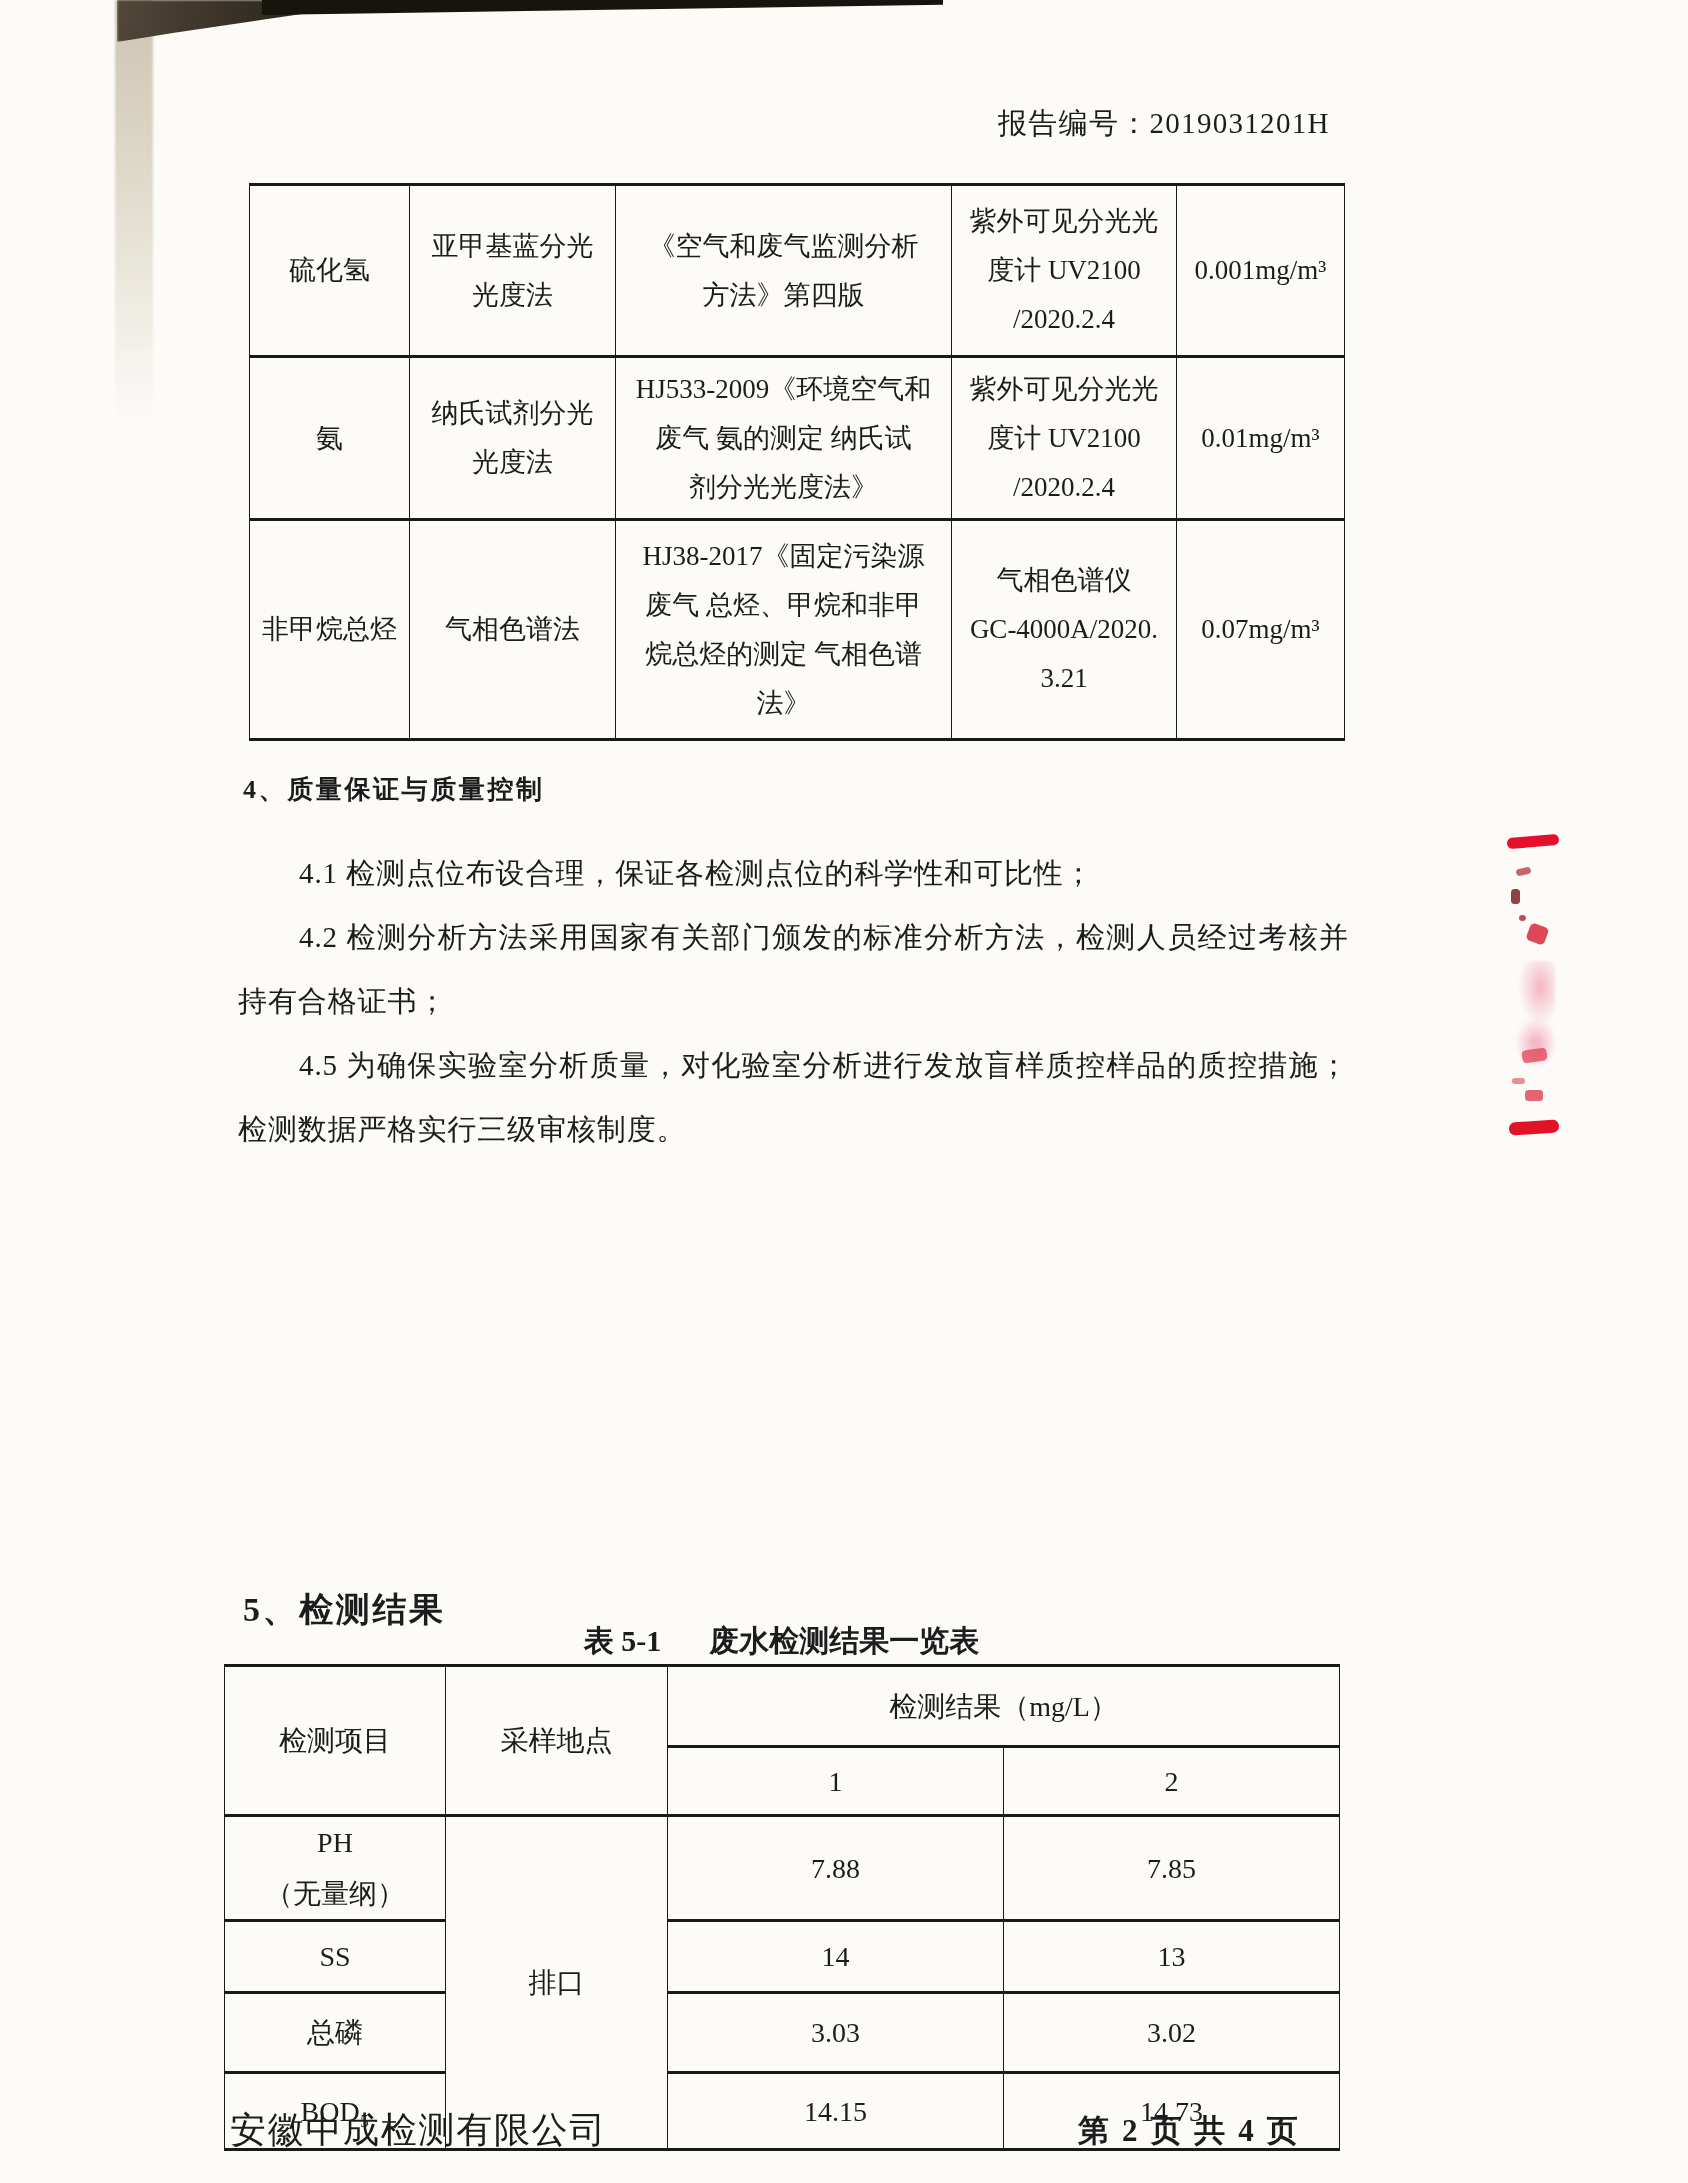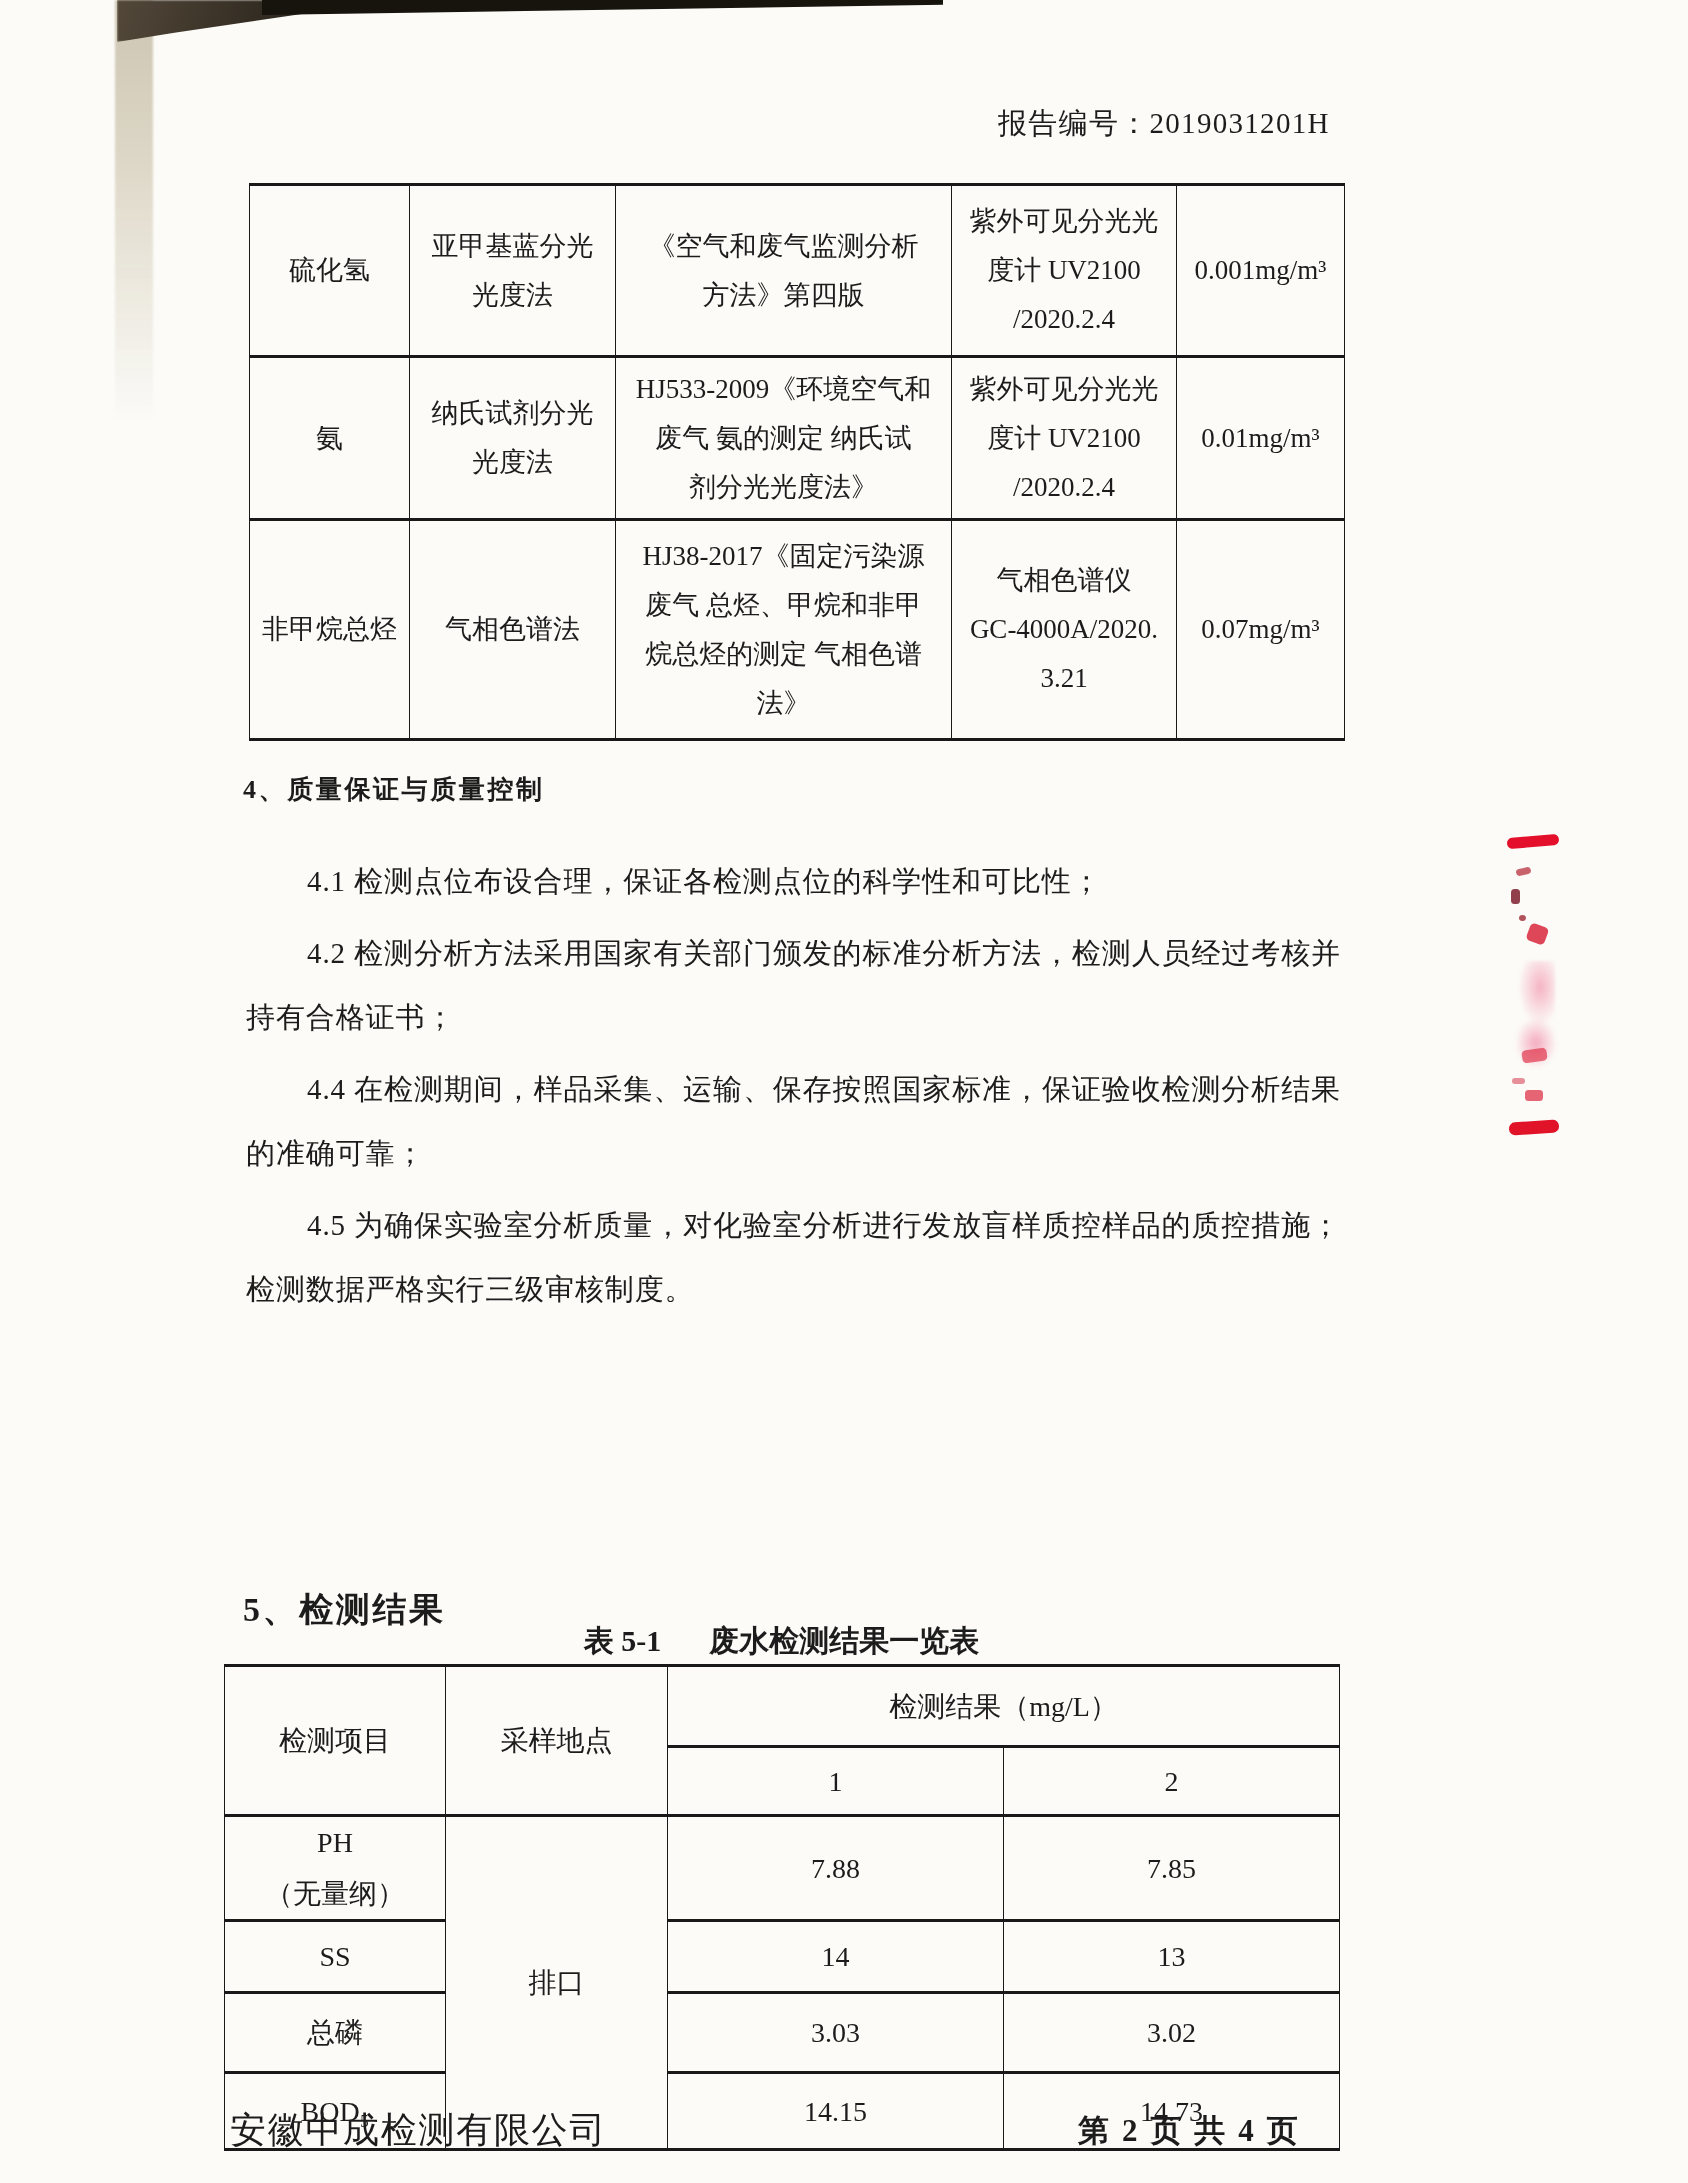--- a/index.html
+++ b/index.html
@@ -57,21 +57,21 @@
 
   
   .h4{
     position:absolute;left:243px;top:772px;
     font-size:26px;font-weight:bold;letter-spacing:2.6px;white-space:nowrap;
   }
   .paras{
     position:absolute;left:238px;top:841px;width:1111px;
   }
   .paras p{
-    margin:8px;font-size:29px;line-height:64px;
+    margin:0;font-size:29px;line-height:64px;
     text-indent:61px;text-align:justify;letter-spacing:0.9px;
   }
 
   
   .h5{
     position:absolute;left:243px;top:1587px;
     font-size:34px;font-weight:bold;letter-spacing:2.6px;white-space:nowrap;
   }
   .tcaption{
     position:absolute;left:224px;top:1621px;width:1115px;
@@ -161,21 +161,20 @@
 3.21</td>
       <td>0.07mg/m³</td>
     </tr>
   </tbody>
     </table>
 
   <div class="h4">4、质量保证与质量控制</div>
   <div class="paras">
     <p>4.1 检测点位布设合理，保证各检测点位的科学性和可比性；</p>
     <p>4.2 检测分析方法采用国家有关部门颁发的标准分析方法，检测人员经过考核并持有合格证书；</p>
-    <p>4.4 在检测期间，样品采集、运输、保存按照国家标准，保证验收检测分析结果的准确可靠；</p>
     <p>4.5 为确保实验室分析质量，对化验室分析进行发放盲样质控样品的质控措施；检测数据严格实行三级审核制度。</p>
   </div>
 
   <div class="h5">5、检测结果</div>
 
   <div class="tcaption">
     <span class="cap-no">表 5-1</span><span>废水检测结果一览表</span>
   </div>
 
   <table class="result-table">

